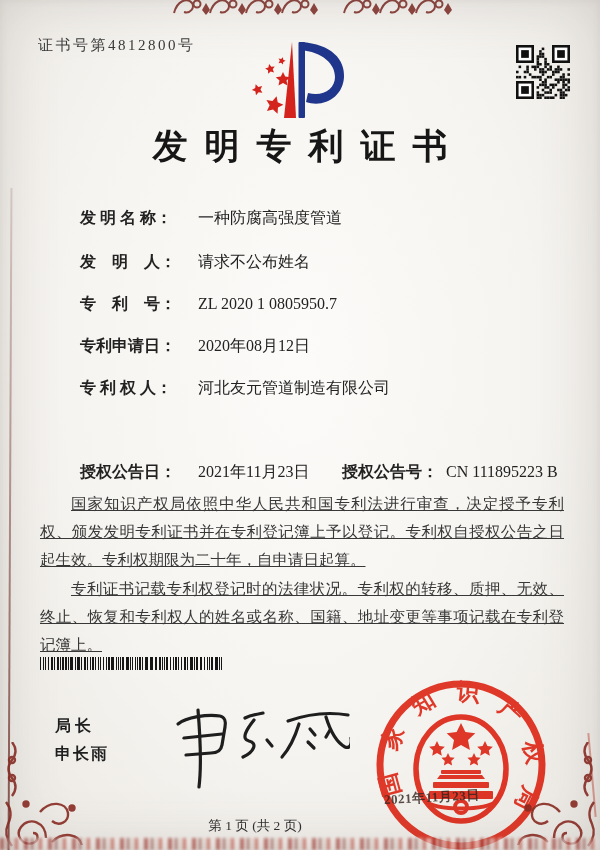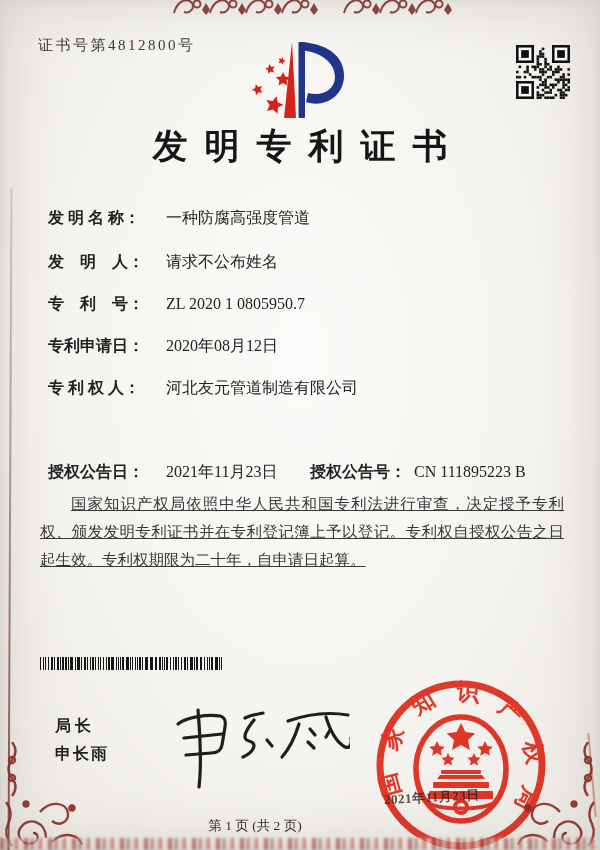--- a/index.html
+++ b/index.html
@@ -9,21 +9,21 @@
         background:radial-gradient(ellipse at 50% 42%,#fcfbf9 0%,#f6f4f0 55%,#ebe8e3 100%);}
   .abs{position:absolute;}
   
   .cert-number{left:38px;top:36px;font-size:15px;letter-spacing:2.5px;color:#3a3a3a;}
   .logo-svg{left:240px;top:34px;}
   .qr-svg{left:516px;top:45px;}
   .doc-title{left:0;right:0;top:123px;text-align:center;font-size:35px;font-weight:700;
              letter-spacing:17px;text-indent:17px;color:#161616;}
   
   .field-row{left:48px;width:545px;font-size:16px;color:#222;white-space:nowrap;}
-  .field-label{display:inline-block;min-width:110px;font-weight:600;}
+  .field-label{display:inline-block;min-width:110px;font-weight:600;margin-left:32px;}
   .field-value{margin-left:4px;font-weight:500;margin-top:11px;}
   .grant-col{left:310px;top:462px;font-size:16px;color:#222;white-space:nowrap;}
   
   .body-text{left:40px;top:490px;width:524px;font-size:15.5px;line-height:1.82;
              color:#383838;text-align:justify;}
   .body-text p{margin:0;text-indent:2em;text-decoration:underline;}
   
   .barcode-svg{left:40px;top:657px;}
   
   .director-title{left:55px;top:716px;font-family:"Liberation Sans","DejaVu Sans",sans-serif;
@@ -241,20 +241,21 @@
     <span class="field-label">授权公告日：</span>
     <span class="field-value">2021年11月23日</span>
   </div>
   <div class="abs grant-col">
     <span class="field-label" style="min-width:0">授权公告号：</span>
     <span class="field-value">CN 111895223 B</span>
   </div>
 
   <div class="abs body-text">
     <p>国家知识产权局依照中华人民共和国专利法进行审查，决定授予专利权、颁发发明专利证书并在专利登记簿上予以登记。专利权自授权公告之日起生效。专利权期限为二十年，自申请日起算。</p>
+    <p>专利证书记载专利权登记时的法律状况。专利权的转移、质押、无效、终止、恢复和专利权人的姓名或名称、国籍、地址变更等事项记载在专利登记簿上。</p>
   </div>
 
   <svg class="abs barcode-svg" id="barcode-svg" width="185" height="13" viewBox="0 0 185 13">
       <rect x="0" y="0" width="1" height="13" fill="#161616"></rect>
       <rect x="3" y="0" width="1" height="13" fill="#161616"></rect>
       <rect x="5" y="0" width="1" height="13" fill="#161616"></rect>
       <rect x="8" y="0" width="1" height="13" fill="#161616"></rect>
       <rect x="11" y="0" width="2" height="13" fill="#161616"></rect>
       <rect x="14" y="0" width="1" height="13" fill="#161616"></rect>
       <rect x="17" y="0" width="2" height="13" fill="#161616"></rect>

